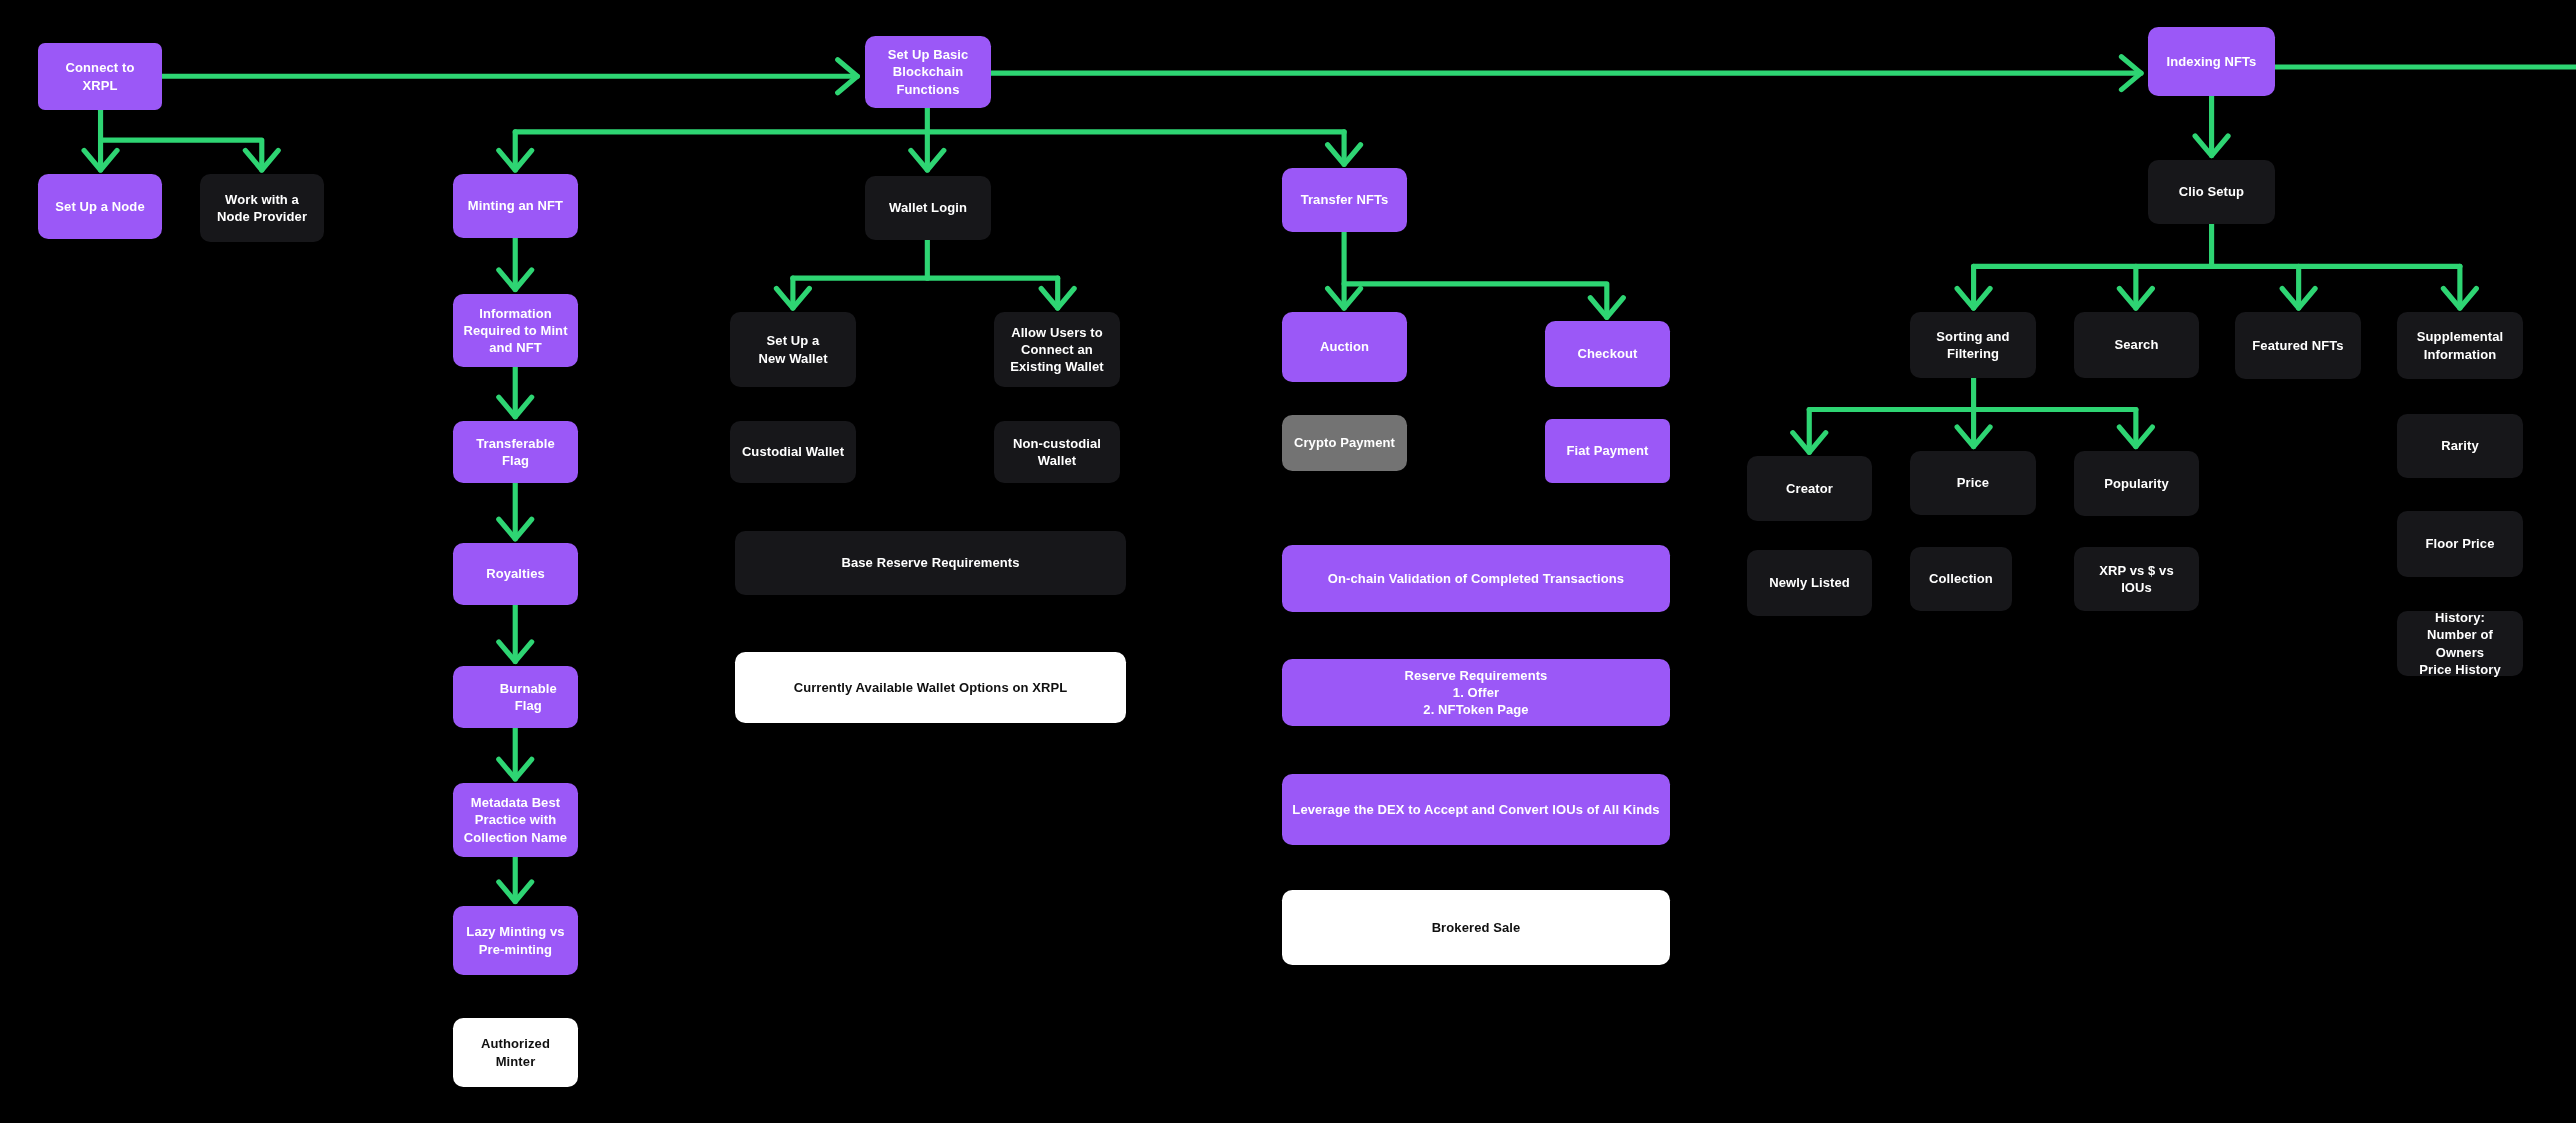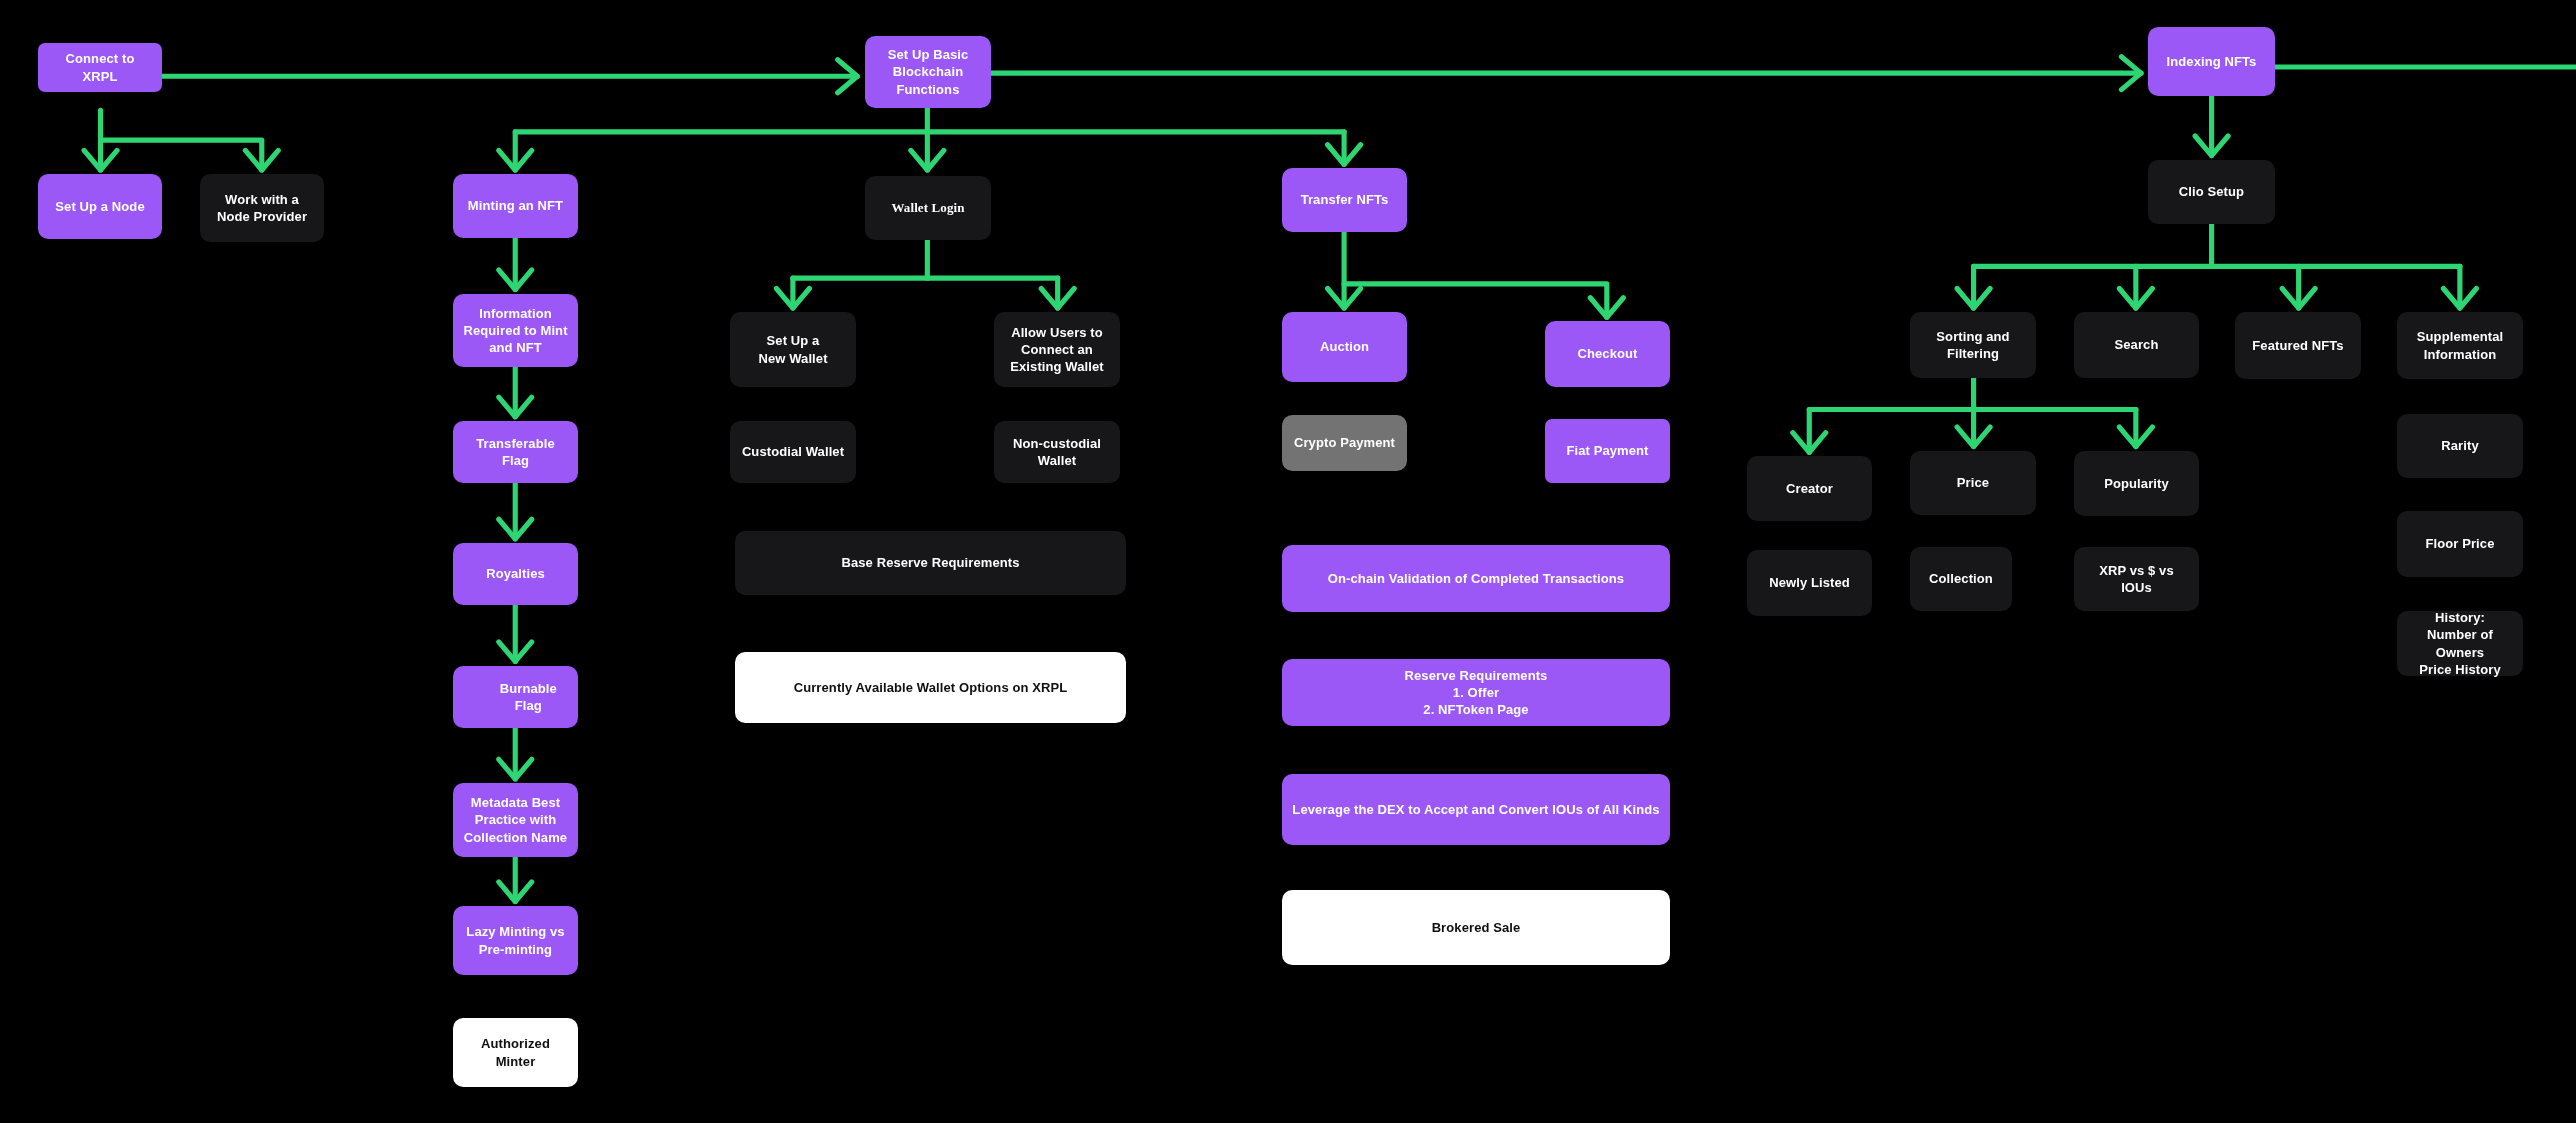--- a/index.html
+++ b/index.html
@@ -102,40 +102,40 @@
       <path d="M3512 795 L4146 795" fill="none" stroke="#2ed573" stroke-width="10" stroke-linecap="round" stroke-linejoin="round"></path>
       <path d="M3512 795 L3512 878" fill="none" stroke="#2ed573" stroke-width="10" stroke-linecap="round" stroke-linejoin="round"></path>
       <path d="M3480 840 L3512 878 L3544 840" fill="none" stroke="#2ed573" stroke-width="10" stroke-linecap="round" stroke-linejoin="round"></path>
       <path d="M4146 795 L4146 867" fill="none" stroke="#2ed573" stroke-width="10" stroke-linecap="round" stroke-linejoin="round"></path>
       <path d="M4114 829 L4146 867 L4178 829" fill="none" stroke="#2ed573" stroke-width="10" stroke-linecap="round" stroke-linejoin="round"></path>
       <path d="M5227 200 L5227 326" fill="none" stroke="#2ed573" stroke-width="10" stroke-linecap="round" stroke-linejoin="round"></path>
       <path d="M5195 288 L5227 326 L5259 288" fill="none" stroke="#2ed573" stroke-width="10" stroke-linecap="round" stroke-linejoin="round"></path>
       <path d="M5227 458 L5227 578" fill="none" stroke="#2ed573" stroke-width="10" stroke-linecap="round" stroke-linejoin="round"></path>
       <path d="M5195 540 L5227 578 L5259 540" fill="none" stroke="#2ed573" stroke-width="10" stroke-linecap="round" stroke-linejoin="round"></path>
     </svg>
-<div class="node purple" style="left: 38px; top: 43px; width: 124px; height: 49px; border-radius: 7px; background: rgb(155, 88, 247);">Connect to XRPL</div>
+<div class="node purple" style="left: 38px; top: 43px; width: 124px; height: 67px; border-radius: 7px; background: rgb(155, 88, 247);">Connect to XRPL</div>
     <div class="node purple" style="left: 38px; top: 174px; width: 124px; height: 65px; border-radius: 10.3px; background: rgb(155, 88, 247);">Set Up a Node</div>
     <div class="node dark" style="left: 200px; top: 174px; width: 124px; height: 68px; border-radius: 10.3px; background: rgb(23, 23, 26);">Work with a Node Provider</div>
     <div class="node purple" style="left: 865px; top: 36px; width: 126px; height: 72px; border-radius: 10.3px; background: rgb(155, 88, 247);">Set Up Basic
 Blockchain
 Functions</div>
     <div class="node purple" style="left: 453px; top: 174px; width: 125px; height: 64px; border-radius: 10.3px; background: rgb(155, 88, 247);">Minting an NFT</div>
     <div class="node purple" style="left: 453px; top: 294px; width: 125px; height: 73px; border-radius: 10.3px; background: rgb(155, 88, 247);">Information
 Required to Mint
 and NFT</div>
     <div class="node purple" style="left: 453px; top: 421px; width: 125px; height: 62px; border-radius: 10.3px; background: rgb(155, 88, 247);">Transferable Flag</div>
     <div class="node purple" style="left: 453px; top: 543px; width: 125px; height: 62px; border-radius: 10.3px; background: rgb(155, 88, 247);">Royalties</div>
     <div class="node purple" style="left: 453px; top: 666px; width: 125px; height: 62px; border-radius: 10.3px; background: rgb(155, 88, 247); padding-left: 36px;">Burnable Flag</div>
     <div class="node purple" style="left: 453px; top: 783px; width: 125px; height: 74px; border-radius: 10.3px; background: rgb(155, 88, 247);">Metadata Best
 Practice with
 Collection Name</div>
     <div class="node purple" style="left: 453px; top: 906px; width: 125px; height: 69px; border-radius: 10.3px; background: rgb(155, 88, 247);">Lazy Minting vs
 Pre-minting</div>
     <div class="node white" style="left: 453px; top: 1018px; width: 125px; height: 69px; border-radius: 10.3px; background: rgb(255, 255, 255);">Authorized Minter</div>
-    <div class="node dark" style="left: 865px; top: 176px; width: 126px; height: 64px; border-radius: 10.3px; background: rgb(23, 23, 26); font-family: Liberation Serif, serif;">Wallet Login</div>
+    <div class="node dark" style="left: 865px; top: 176px; width: 126px; height: 64px; border-radius: 10.3px; background: rgb(23, 23, 26);">Wallet Login</div>
     <div class="node dark" style="left: 730px; top: 312px; width: 126px; height: 75px; border-radius: 10.3px; background: rgb(23, 23, 26);">Set Up a
 New Wallet</div>
     <div class="node dark" style="left: 994px; top: 312px; width: 126px; height: 75px; border-radius: 10.3px; background: rgb(23, 23, 26);">Allow Users to
 Connect an
 Existing Wallet</div>
     <div class="node dark" style="left: 730px; top: 421px; width: 126px; height: 62px; border-radius: 10.3px; background: rgb(23, 23, 26);">Custodial Wallet</div>
     <div class="node dark" style="left: 994px; top: 421px; width: 126px; height: 62px; border-radius: 10.3px; background: rgb(23, 23, 26);">Non-custodial
 Wallet</div>
     <div class="node dark" style="left: 735px; top: 531px; width: 391px; height: 64px; border-radius: 10.3px; background: rgb(23, 23, 26);">Base Reserve Requirements</div>
     <div class="node white" style="left: 735px; top: 652px; width: 391px; height: 71px; border-radius: 10.3px; background: rgb(255, 255, 255);">Currently Available Wallet Options on XRPL</div>

